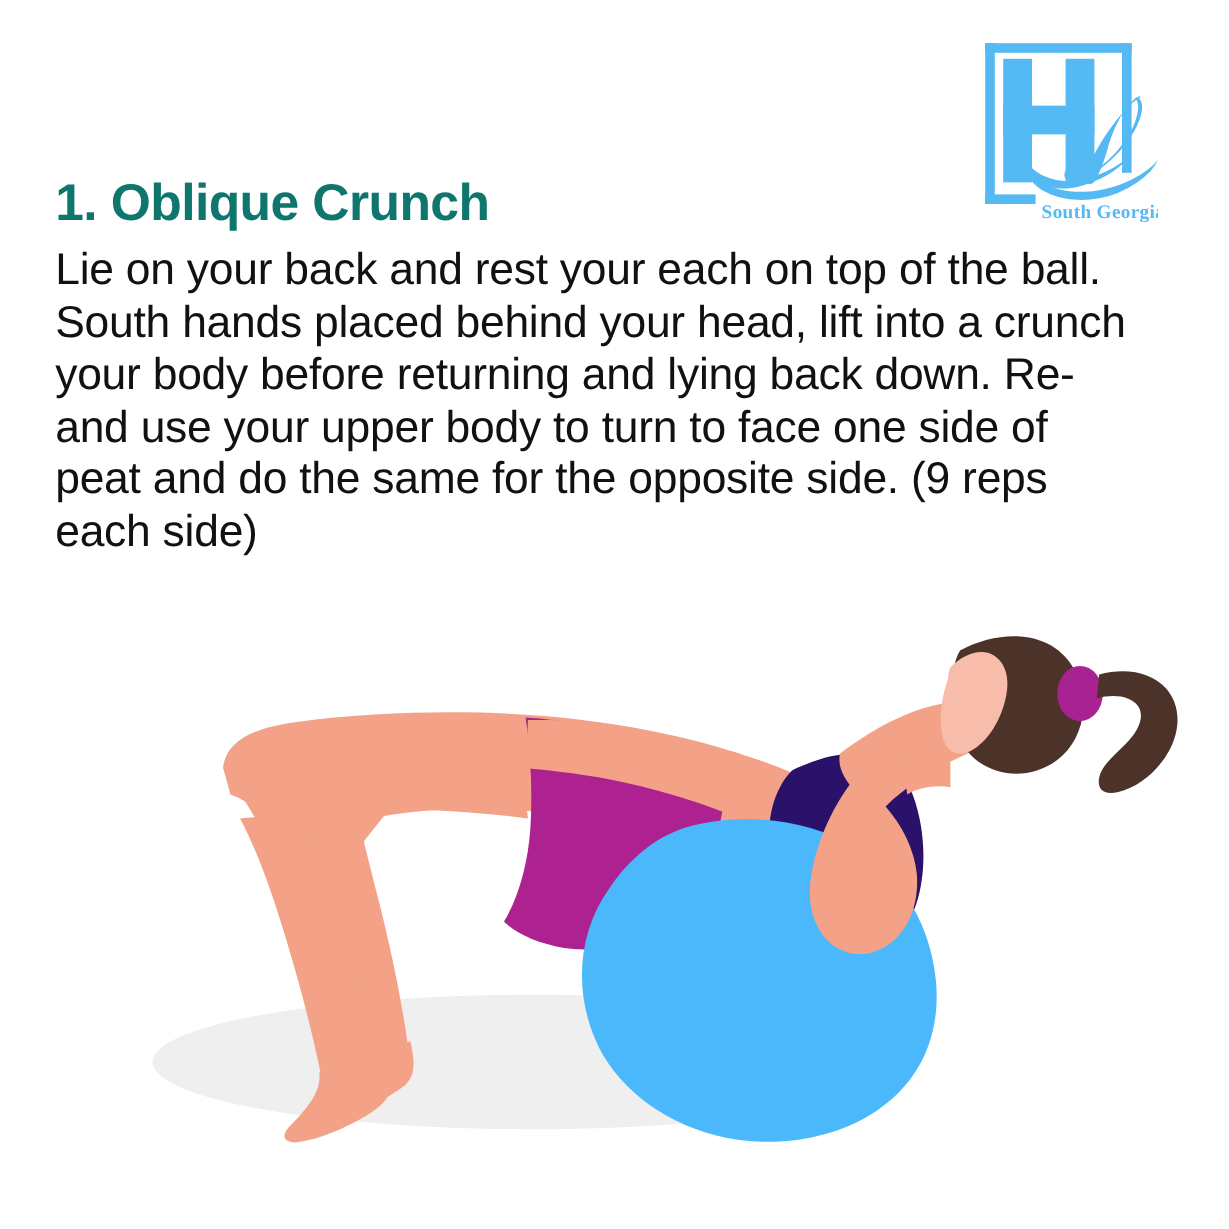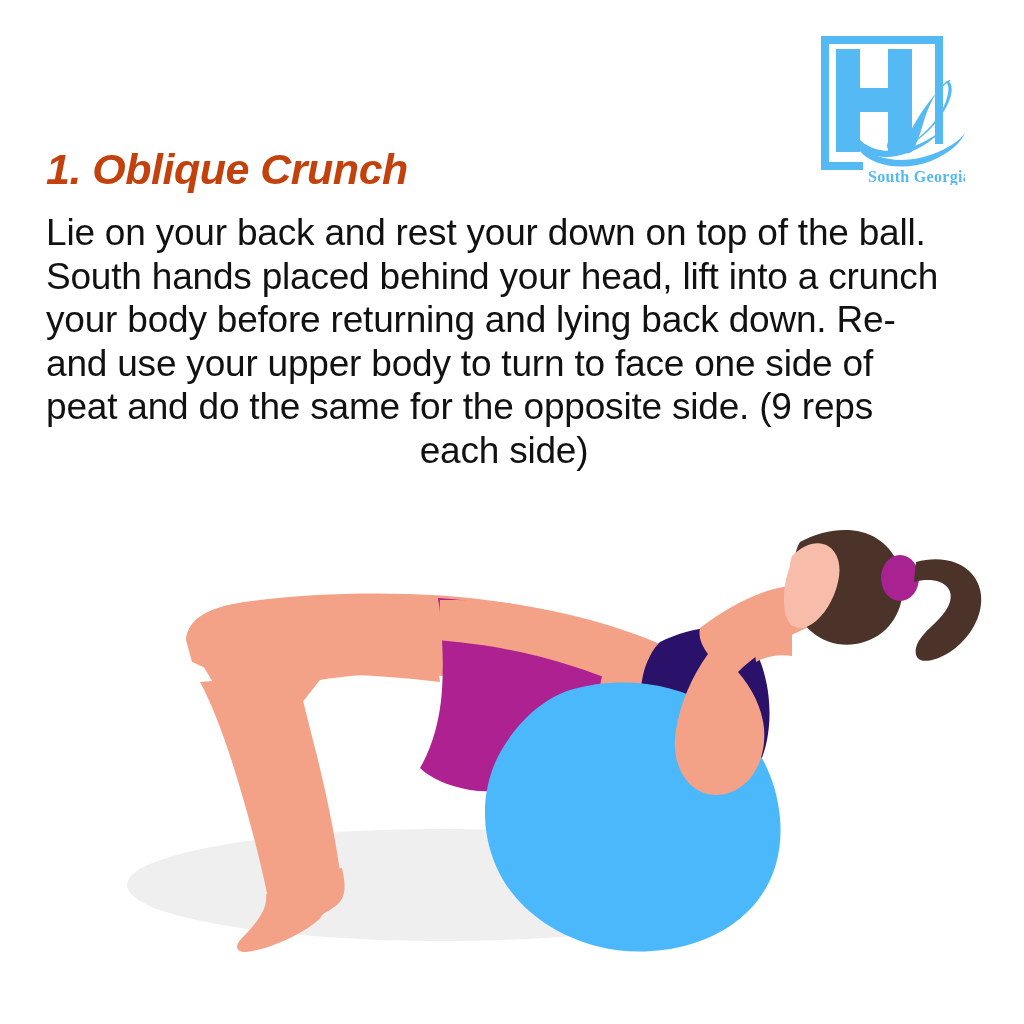--- a/index.html
+++ b/index.html
@@ -26,37 +26,36 @@
 
   
   #text-block {
     position:absolute;
     left:46px; top:148px;
     width:916px;
   }
   #exercise-title {
     font-size:43px;
     font-weight:bold;
-    color:#c2410c;
+    color:#0f766e;
     letter-spacing:-0.5px;
     line-height:1.0;
-    margin-bottom:20px;
+    margin-bottom:12px;
     font-family:"Liberation Sans", sans-serif;
-    font-style:italic;
   }
   #exercise-description {
     font-size:37px;
     line-height:43.5px;
     color:#111111;
     text-align:justify;
     font-family:"Liberation Sans", sans-serif;
     letter-spacing:-0.2px;
     font-weight:400;
   }
-  #exercise-description .lastline { text-align:center; }
+  #exercise-description .lastline { text-align:left; }
 
   
   #illustration {
     position:absolute;
     left:0px; top:490px;
     width:1024px; height:470px;
   }
   #illustration svg { display:block; width:1024px; height:470px; }
 </style>
 </head>
@@ -94,21 +93,21 @@
                  C 146 113 133 124 116 131 C 88 142 56 136 44 120 Z"></path>
       </g>
 
       <text x="53" y="152" font-family="'Liberation Serif', serif" font-size="16" font-weight="bold" fill="#55B9F3" letter-spacing="0.3">South Georgia</text>
     </svg>
   </div>
 
   <div id="text-block">
     <div id="exercise-title">1. Oblique Crunch</div>
     <div id="exercise-description">
-      <div>Lie on your back and rest your down on top of the ball.</div>
+      <div>Lie on your back and rest your each on top of the ball.</div>
       <div>South hands placed behind your head, lift into a crunch</div>
       <div>your body before returning and lying back down. Re-</div>
       <div>and use your upper body to turn to face one side of</div>
       <div>peat and do the same for the opposite side. (9 reps</div>
       <div class="lastline">each side)</div>
     </div>
   </div>
 
   <div id="illustration">
     <svg viewBox="0 0 1024 470" xmlns="http://www.w3.org/2000/svg" aria-hidden="true">

